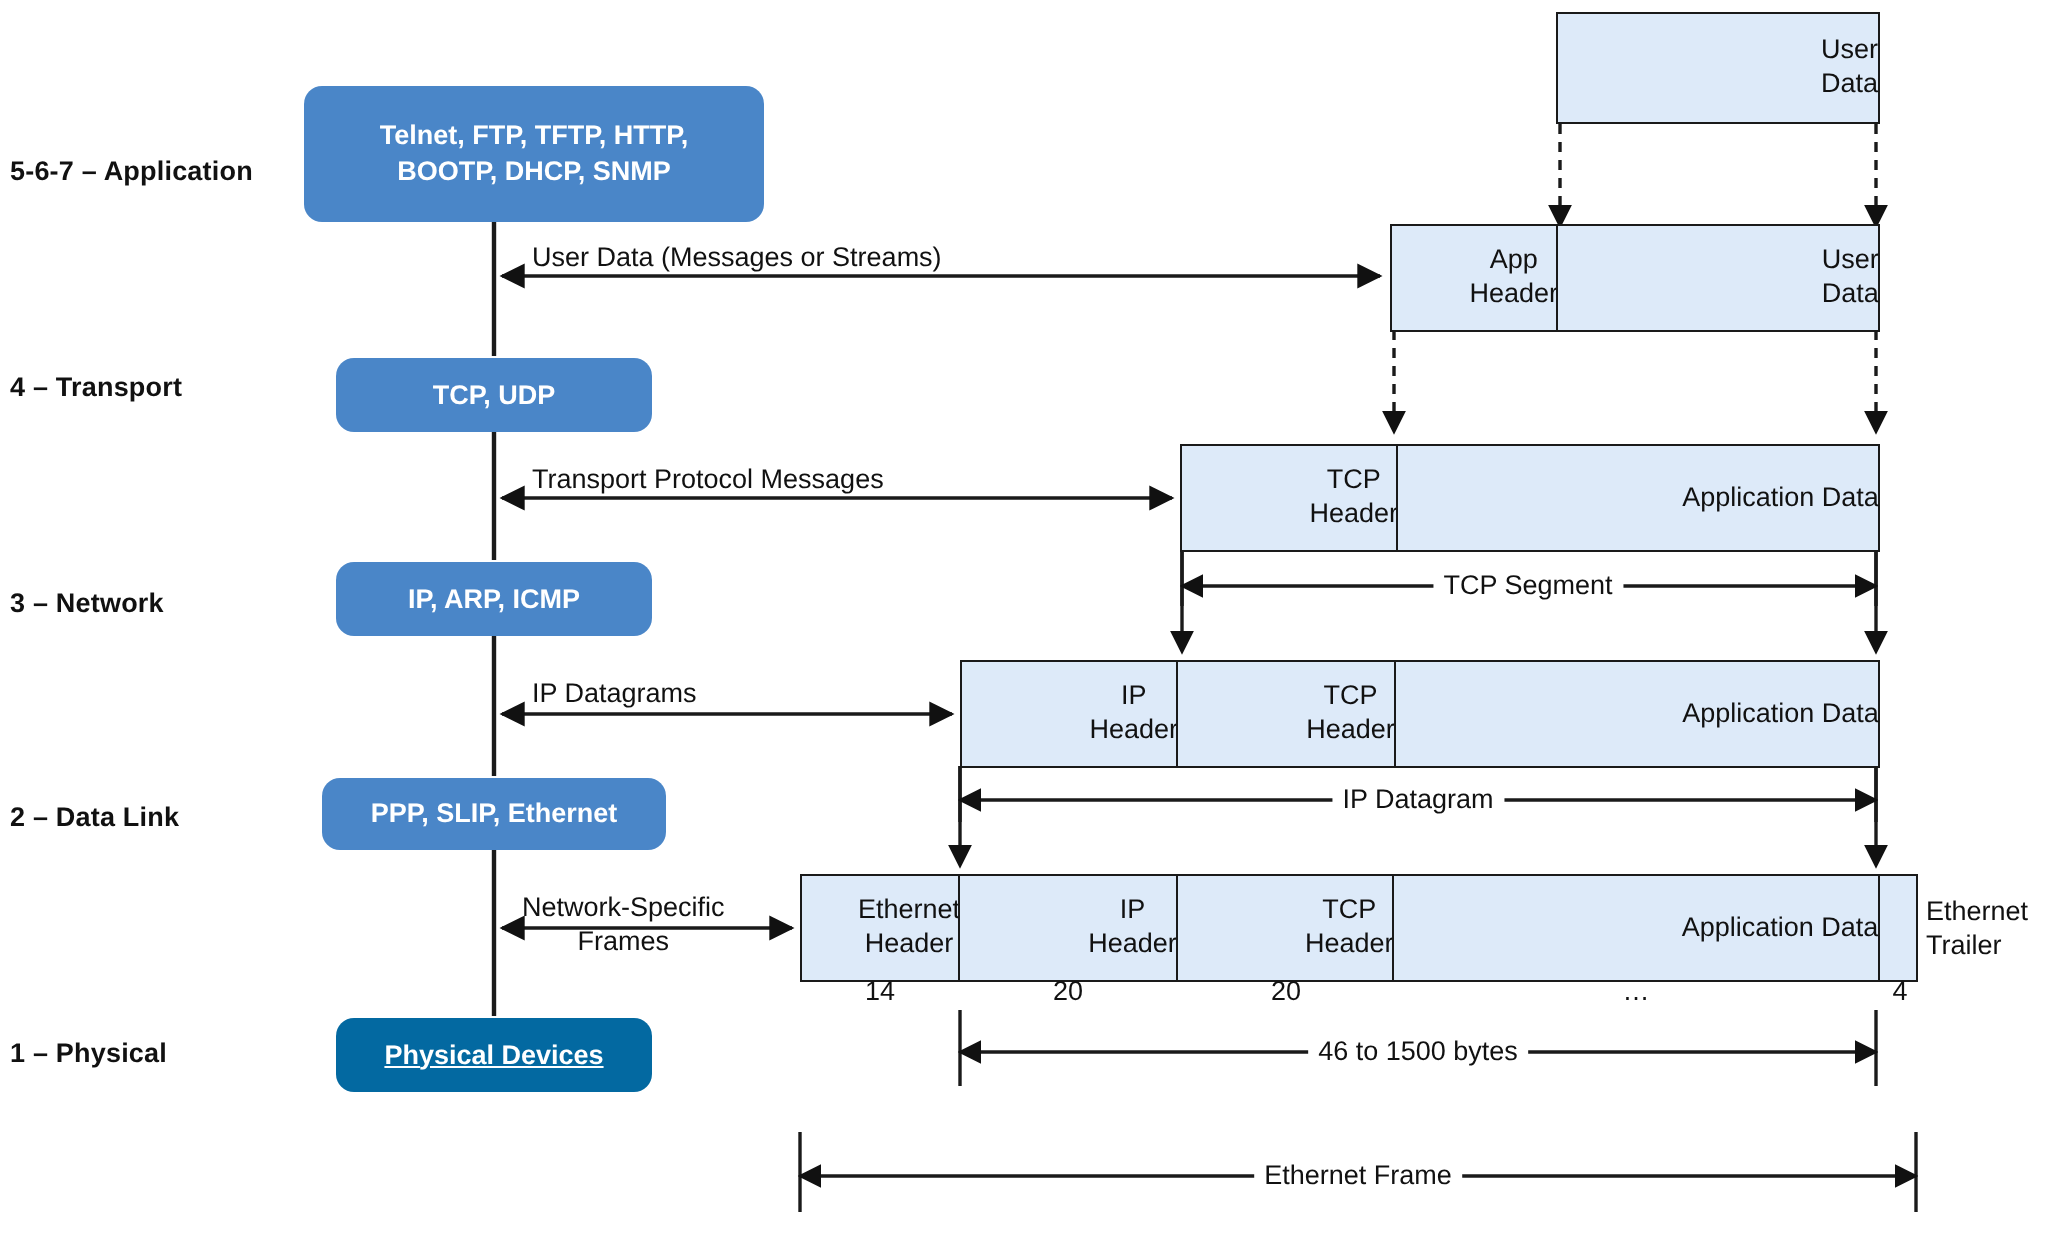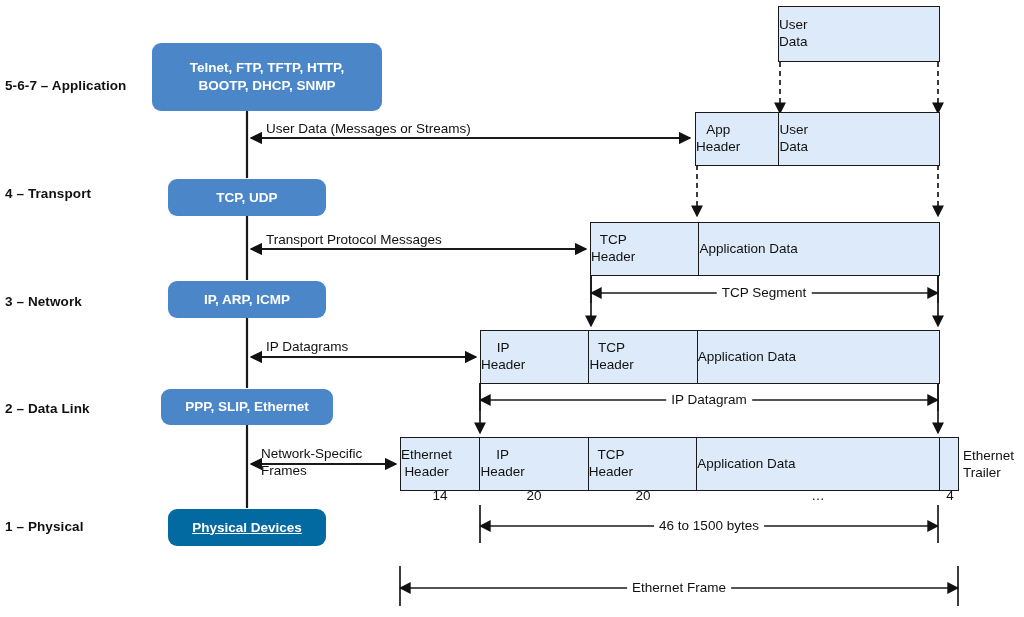--- a/index.html
+++ b/index.html
@@ -58,21 +58,21 @@
   }
 
   
   .field-box {
     position: absolute;
     box-sizing: border-box;
     background: #ddeaf9;
     border: 1.6px solid #1a1a1a;
     display: flex;
     align-items: center;
-    justify-content: flex-start;
+    justify-content: flex-end;
     text-align: center;
     font-size: 13.5px;
     color: #111111;
     line-height: 1.25;
   }
 
   
   .anno {
     position: absolute;
     font-size: 13.5px;
@@ -196,21 +196,21 @@
 
   <div class="proto-box dark" style="left:168px; top:509px; width:158px; height:37px;">
     <div class="lines">
       <div>Physical Devices</div>
     </div>
   </div>
 
   <div class="anno left-align" style="left:266px; top:121px;">User Data (Messages or Streams)</div>
   <div class="anno left-align" style="left:266px; top:232px;">Transport Protocol Messages</div>
   <div class="anno left-align" style="left:266px; top:339px;">IP Datagrams</div>
-  <div class="anno left-align" style="left:261px; top:446px;">
+  <div class="anno left-align" style="left:261px; top:446px;text-align:center;">
     <div>Network-Specific</div>
     <div>Frames</div>
   </div>
 
   <div class="field-box" style="left:778px; top:6px; width:162px; height:56px;">
     <div>
       <div>User</div>
       <div>Data</div>
     </div>
   </div>

